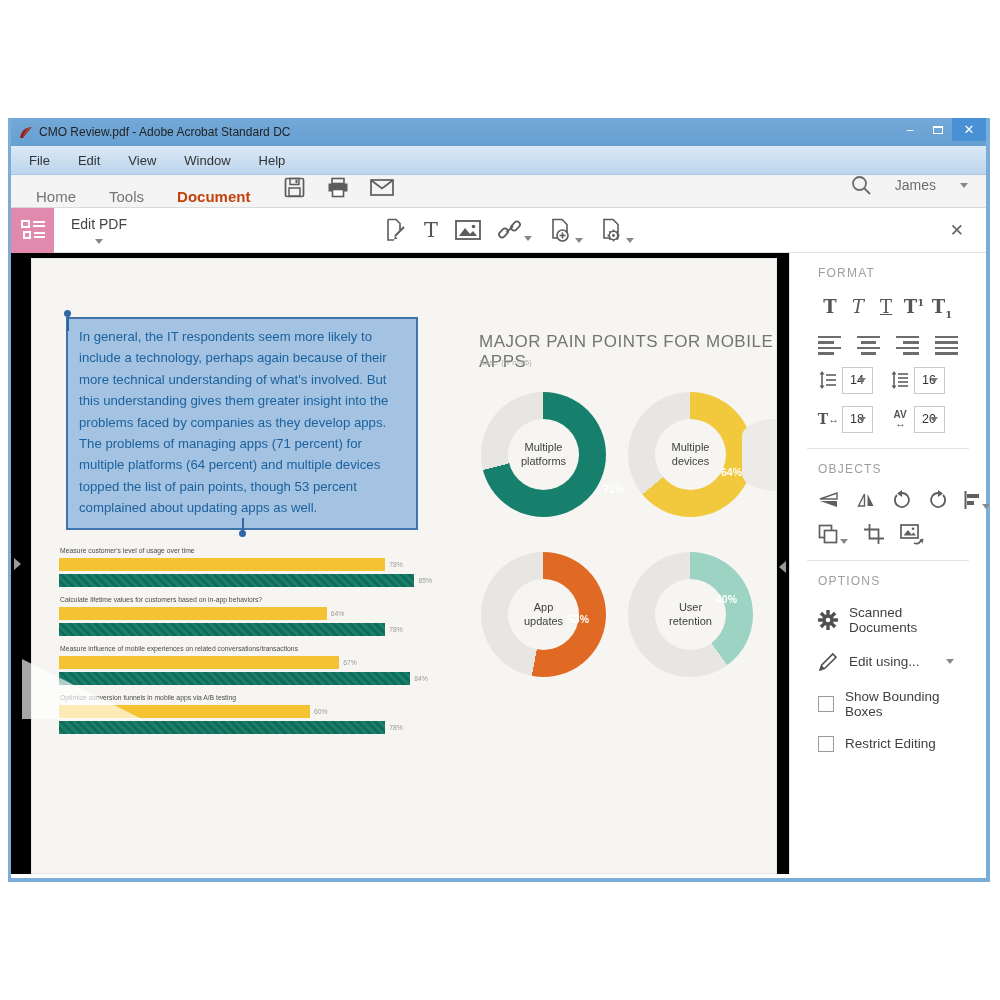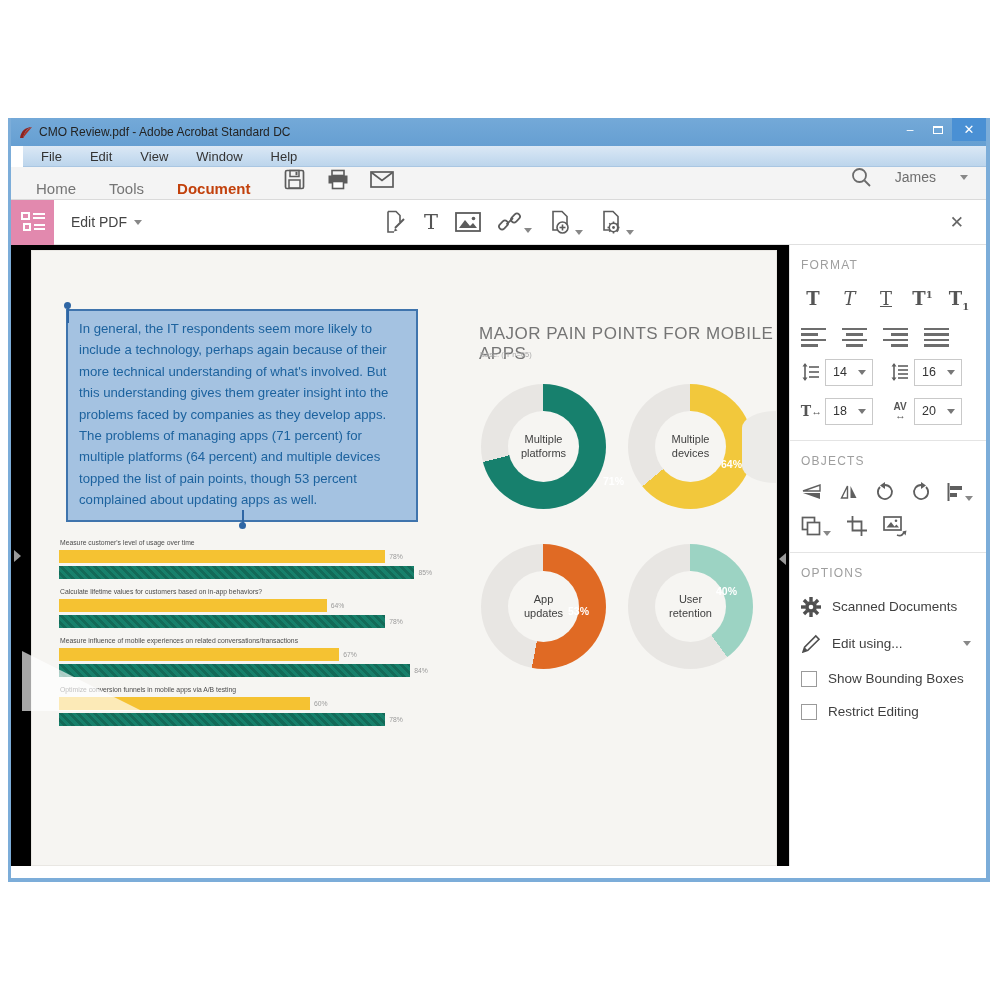--- a/index.html
+++ b/index.html
@@ -11,21 +11,21 @@
   
   .titlebar { height:28px; background:linear-gradient(#74a9d8,#669fd2); display:flex; align-items:center; position:relative; }
   .titlebar .logo { margin:0 6px 0 8px; display:flex; }
   .titlebar .title { font-size:12px; color:#232323; }
   .win-controls { position:absolute; right:0; top:0; height:23px; display:flex; align-items:center; }
   .wc { width:28px; height:23px; display:flex; align-items:center; justify-content:center; color:#fff; font-size:12px; cursor:default; }
   .wc.max .box { width:10px; height:8px; border:1px solid #fff; border-top-width:2px; background:transparent; }
   .wc.close { width:34px; background:#4a90d4; font-size:13px; }
 
   
-  .menubar { height:21px; background:linear-gradient(#dbe8f5,#bcd5ec); display:flex; align-items:center; padding-left:18px; gap:28px; border-bottom:1px solid #a9c6e2;margin-left:12px; }
+  .menubar { height:29px; background:linear-gradient(#dbe8f5,#bcd5ec); display:flex; align-items:center; padding-left:18px; gap:28px; border-bottom:1px solid #a9c6e2; }
   .menu-item { font-size:13px; color:#333; }
 
   
   .toolbar { height:33px; background:#f4f4f4; border-bottom:1px solid #dadada; display:flex; align-items:flex-start; position:relative; }
   .tab { font-size:15px; color:#757575; margin-left:33px; height:42px; display:flex; align-items:center; position:relative; }
   .tab:first-child { margin-left:25px; }
   .tab.active { color:#c2410c; font-weight:bold; }
   .tab.active::after { content:""; position:absolute; left:-4px; right:-4px; bottom:2px; height:3px; background:#4a4a4a; }
   .tb-icons { display:flex; gap:20px; margin-left:32px; }
   .tb-btn { width:24px; height:24px; display:flex; align-items:center; justify-content:center; }
@@ -37,21 +37,21 @@
   .editbar { height:45px; background:#fff; border-bottom:1px solid #e0e0e0; display:flex; align-items:center; position:relative; }
   .tool-chip { width:43px; height:45px; background:#e289ae; display:flex; align-items:center; justify-content:center; }
   .chip-inner { width:24px; height:20px; position:relative; }
   .chip-inner i { position:absolute; background:transparent; border:2px solid #fff; }
   .chip-inner .a { left:0; top:0; width:9px; height:8px; }
   .chip-inner .b { left:12px; top:1px; width:12px; height:5px; border-width:0; background:#fff; height:2px; }
   .chip-inner .b2 { left:12px; top:5px; width:12px; height:2px; border-width:0; background:#fff; }
   .chip-inner .c { left:2px; top:11px; width:8px; height:8px; }
   .chip-inner .d { left:13px; top:12px; width:11px; height:2px; border-width:0; background:#fff; }
   .chip-inner .e { left:13px; top:16px; width:11px; height:2px; border-width:0; background:#fff; }
-  .editbar-label { font-size:14px; color:#444; margin-left:17px; display:flex; align-items:center; gap:7px; }
+  .editbar-label { font-size:14px; color:#444; margin-left:17px; display:flex; align-items:center; gap:7px;flex-direction:column; }
   .eb-icons { position:absolute; left:372px; display:flex; align-items:center; gap:17px; }
   .eb-btn { display:flex; align-items:flex-end; gap:2px; }
   .eb-close { position:absolute; right:22px; font-size:17px; color:#666; }
   .t-glyph { font-family:"DejaVu Serif",serif; font-size:21px; color:#555; line-height:20px; }
 
   
   .content { display:flex; height:621px; }
   .docarea { flex:1; background:#000000; position:relative; }
   .page { position:absolute; left:20px; top:5px; right:12px; bottom:0; background:#f6f5f2; border:1px solid #e9e7e3; }
   .edge-arrow { position:absolute; width:0; height:0; border-top:6px solid transparent; border-bottom:6px solid transparent; }
@@ -80,21 +80,21 @@
   .bar-chart { position:absolute; left:27px; top:288px; width:368px; }
   .bar-row { margin-bottom:9px; position:relative; }
   .bar-q { font-size:6.8px; color:#4c4c4c; margin:0 0 2px 1px; height:9px; }
   .bar { height:13px; position:relative; margin-bottom:3px; }
   .bar.yellow { background:#f5c232; }
   .bar.green { background:repeating-linear-gradient(45deg,#17806b 0 3px,#136a58 3px 6px); }
   .bar .pct { position:absolute; left:calc(100% + 4px); top:3px; font-size:6.8px; color:#9b9b9b; white-space:nowrap; }
   .wm-tri { position:absolute; left:-10px; top:400px; width:0; height:0; border-bottom:60px solid rgba(255,255,255,.65); border-right:120px solid transparent; }
 
   
-  .rightpanel { width:197px; background:#fff; border-left:1px solid #e3e3e3; position:relative; padding:0 11px; }
+  .rightpanel { width:197px; background:#fff; border-left:1px solid #e3e3e3; position:relative; padding:0 28px; }
   .panel-h { font-size:12px; color:#9e9e9e; letter-spacing:1.2px; margin-top:13px; }
   .select { border:1px solid #c9c9c9; background:#fff; height:27px; display:flex; align-items:center; padding:0 7px; font-size:12.5px; color:#333; position:relative; }
   .select .caret { position:absolute; right:6px; border-top-color:#777; }
   .font-row { display:flex; margin-top:13px; gap:6px; }
   .sel-font { width:101px; } .sel-size { width:40px; }
   .swatch { width:28px; height:27px; background:#acacac; border:1px solid #8f8f8f; }
   .tstyle-row { display:flex; margin-top:16px; justify-content:space-between; padding-right:4px; }
   .ts { font-family:"DejaVu Serif",serif; font-size:18px; color:#555; font-weight:bold; width:24px; text-align:center; }
   .ts.it { font-style:italic; font-weight:normal; }
   .ts.un { text-decoration:underline; font-weight:normal; }

